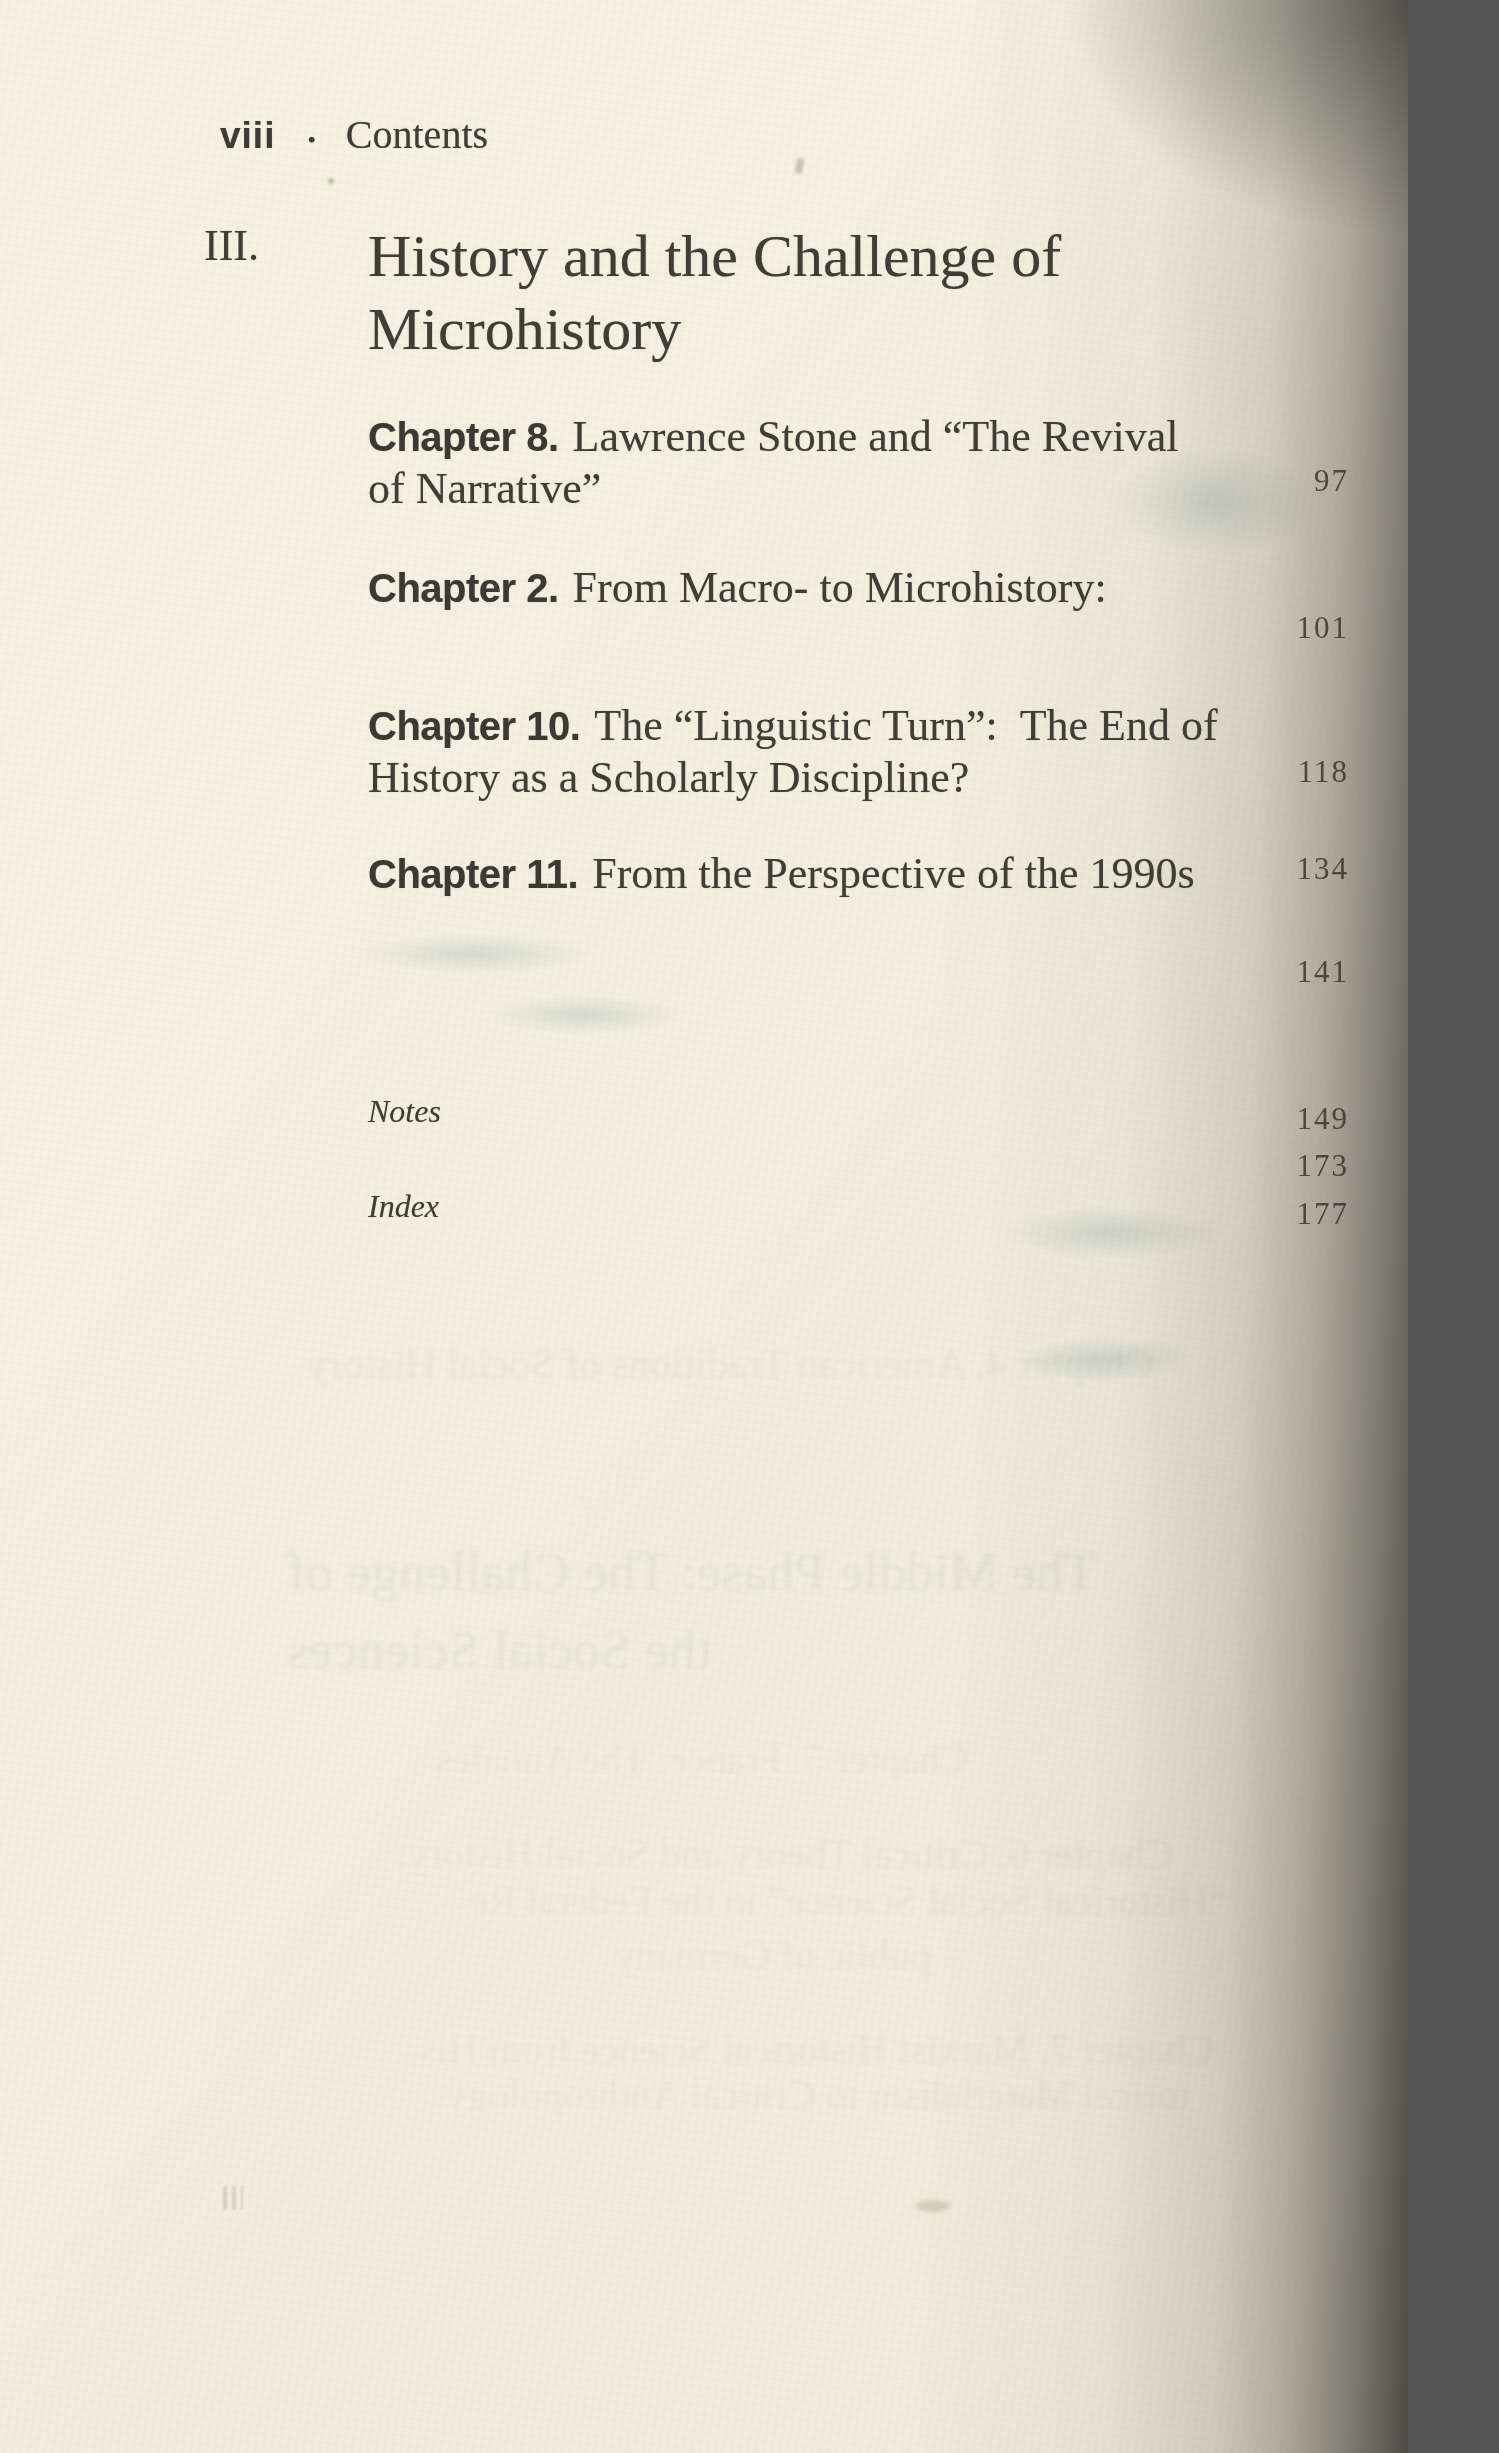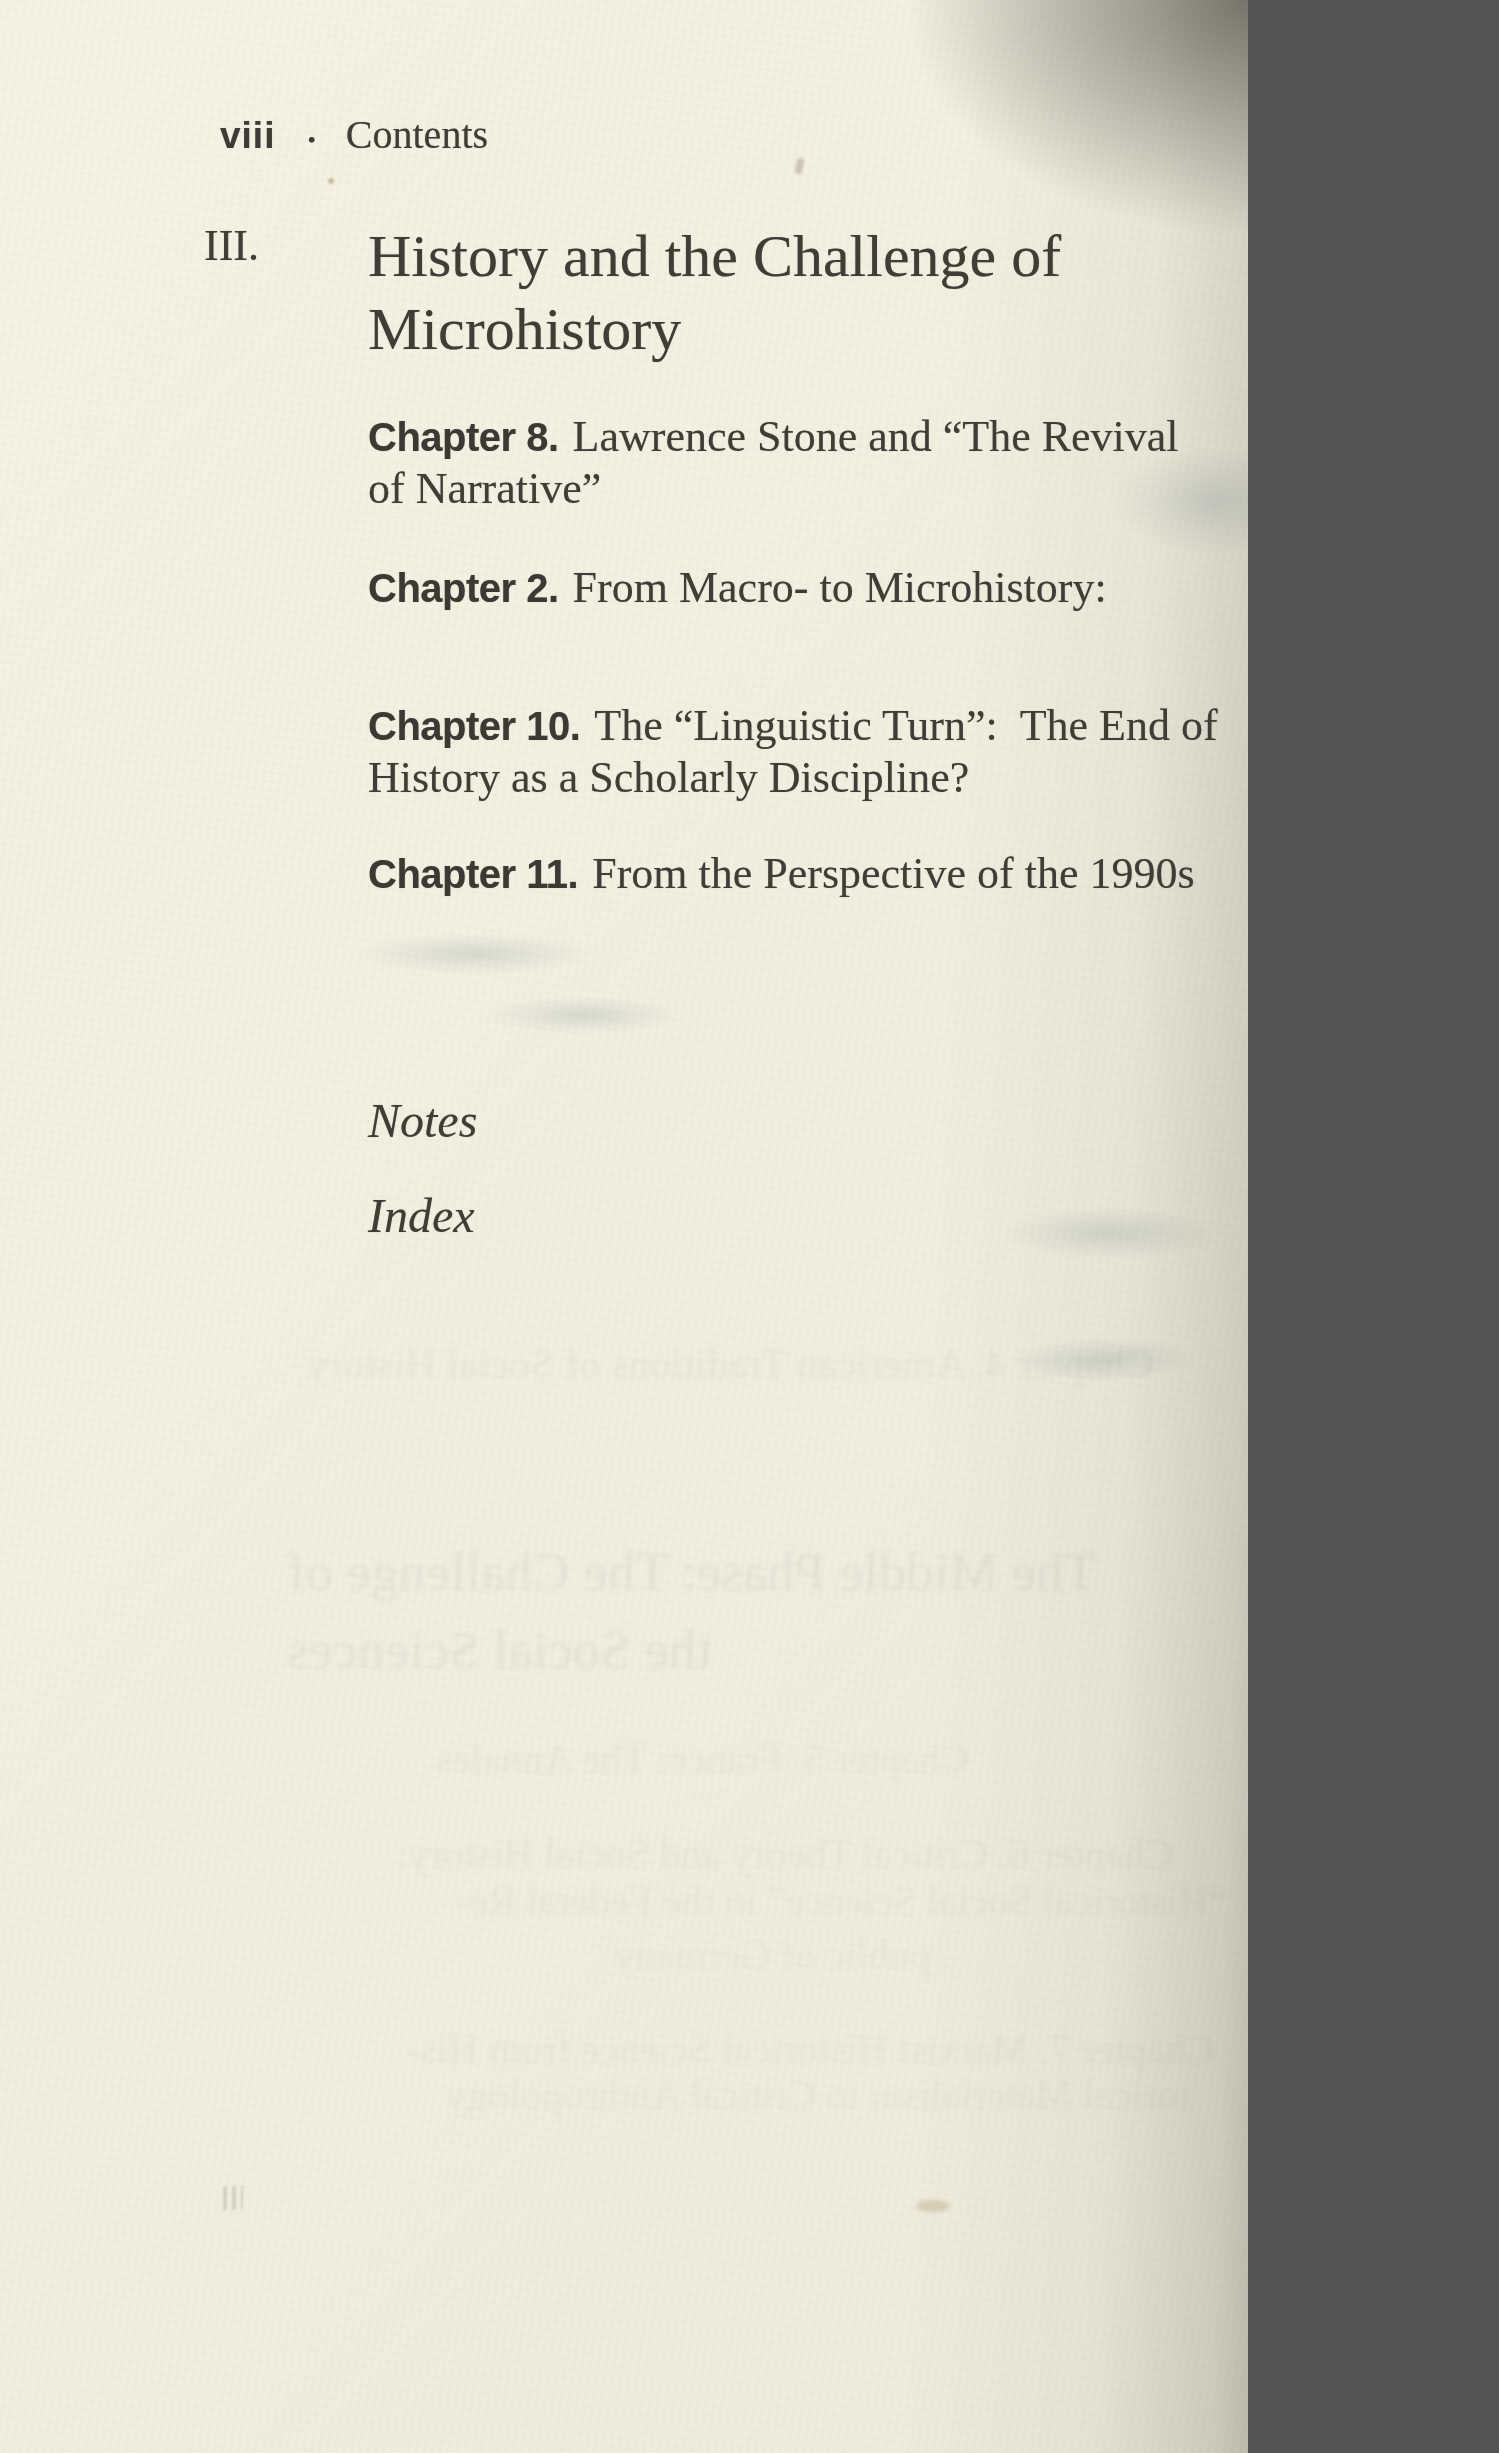--- a/index.html
+++ b/index.html
@@ -1,18 +1,18 @@
 <!DOCTYPE html>
 <html><head>
 <meta charset="utf-8">
 <style>
   html,body{margin:0;padding:0;background:#555;}
   .page{
     position:relative;
-    width:1248px;height:2453px;
+    width:1408px;height:2453px;
     background:linear-gradient(125deg,#f5f2e4 0%,#f3efe0 45%,#f1edde 70%,#efebdb 100%);
     overflow:hidden;
     font-family:"Liberation Serif", serif;
     color:#3e3d36;
     text-decoration:underline;
   }
   
   .page::before{
     content:"";position:absolute;inset:0;z-index:1;pointer-events:none;
     background:
@@ -31,21 +31,21 @@
   .section-numeral{position:absolute;left:204px;top:220px;font-size:44px;z-index:3;}
   .section-title{position:absolute;left:368px;top:220px;width:772px;font-size:60px;line-height:73px;z-index:3;}
 
   
   .entry{position:absolute;left:368px;width:921px;font-size:44px;line-height:51px;z-index:3;}
   .chlabel{font-family:"Liberation Sans",sans-serif;font-weight:700;font-size:40px;letter-spacing:-0.5px;margin-right:14px;color:#3a3933;}
   .chlabel:empty{margin-right:0;}
   .e0{top:411px;} .e1{top:562px;} .e2{top:700px;} .e3{top:848px;} .e4{top:950px;}
 
   
-  .bm{position:absolute;left:368px;font-size:48px;font-style:italic;z-index:3;}
+  .bm{position:absolute;left:368px;font-size:32px;font-style:italic;z-index:3;}
   .bm0{top:1093px;} .bm1{top:1141px;} .bm2{top:1188px;text-align:center;}
 
   
   .pg{position:absolute;left:1129px;width:220px;text-align:right;font-size:31px;color:#47443c;
       filter:blur(0.7px);opacity:0.92;z-index:3;letter-spacing:2px;}
   .p0{top:463px;} .p1{top:610px;} .p2{top:754px;} .p3{top:851px;}
   .p4{top:954px;} .p5{top:1101px;} .p6{top:1148px;} .p7{top:1196px;}
 
   
   .ghost{position:absolute;transform:scaleX(-1);color:rgba(104,132,136,0.55);

